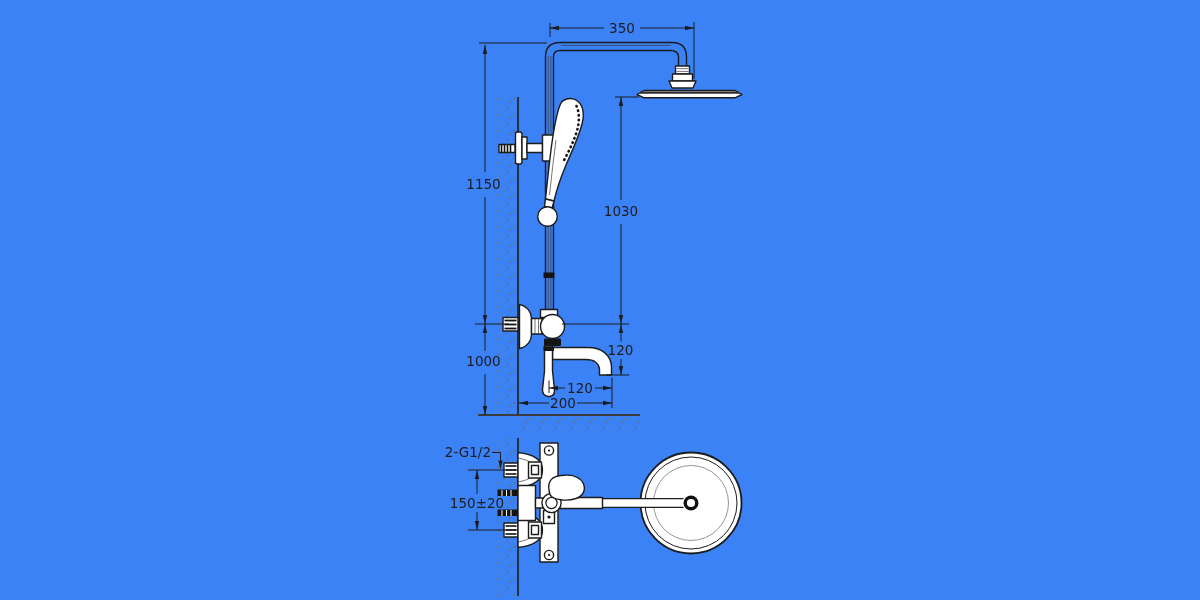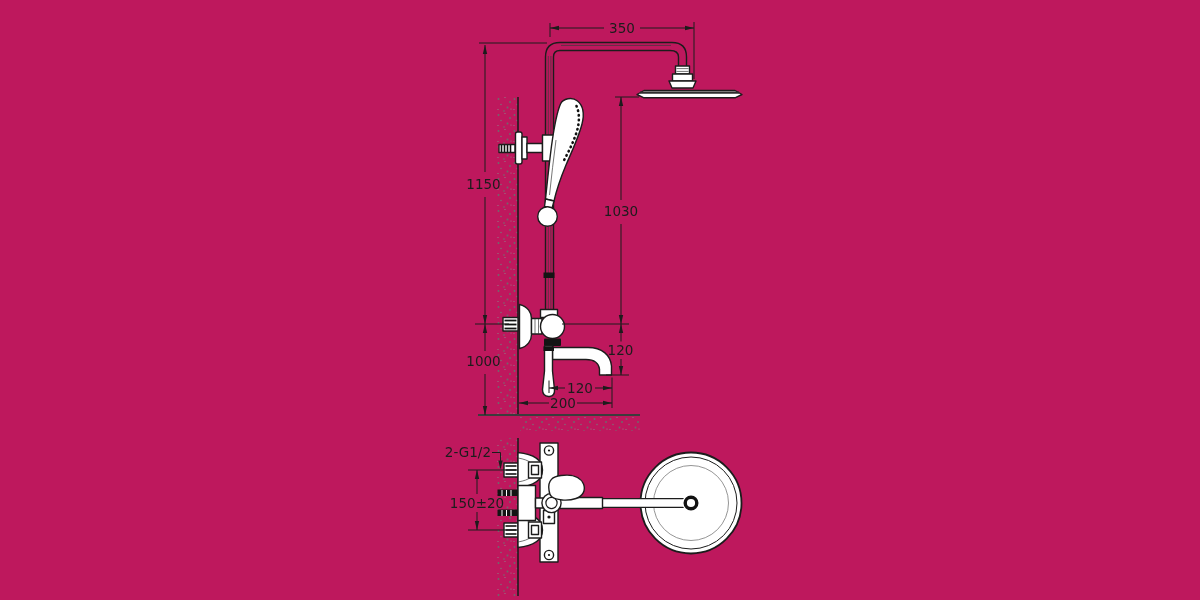--- a/index.html
+++ b/index.html
@@ -1,16 +1,16 @@
 <!DOCTYPE html>
 <html><head>
 <meta charset="utf-8">
 <style>
   html,body{margin:0;padding:0;background:#ffffff;}
-  .stage{width:1200px;height:600px;position:relative;background:#be185d;overflow:hidden;}
+  .stage{width:1200px;height:600px;position:relative;background:#3b82f6;overflow:hidden;}
   svg{display:block;}
   text{font-family:"DejaVu Sans","Liberation Sans",sans-serif;font-size:13.5px;fill:#1c1c1c;}
   .ln{stroke:#1c1c1c;stroke-width:1.4;fill:none;stroke-linecap:butt;stroke-linejoin:round;}
   .lnw{stroke:#1c1c1c;stroke-width:1.4;fill:#ffffff;stroke-linejoin:round;}
   .thin{stroke:#3a3a3a;stroke-width:0.7;fill:none;}
   .dim{stroke:#1c1c1c;stroke-width:1;fill:none;}
   .arr{fill:#1c1c1c;stroke:none;}
   .dark{fill:#141414;stroke:none;}
 </style>
 </head>

